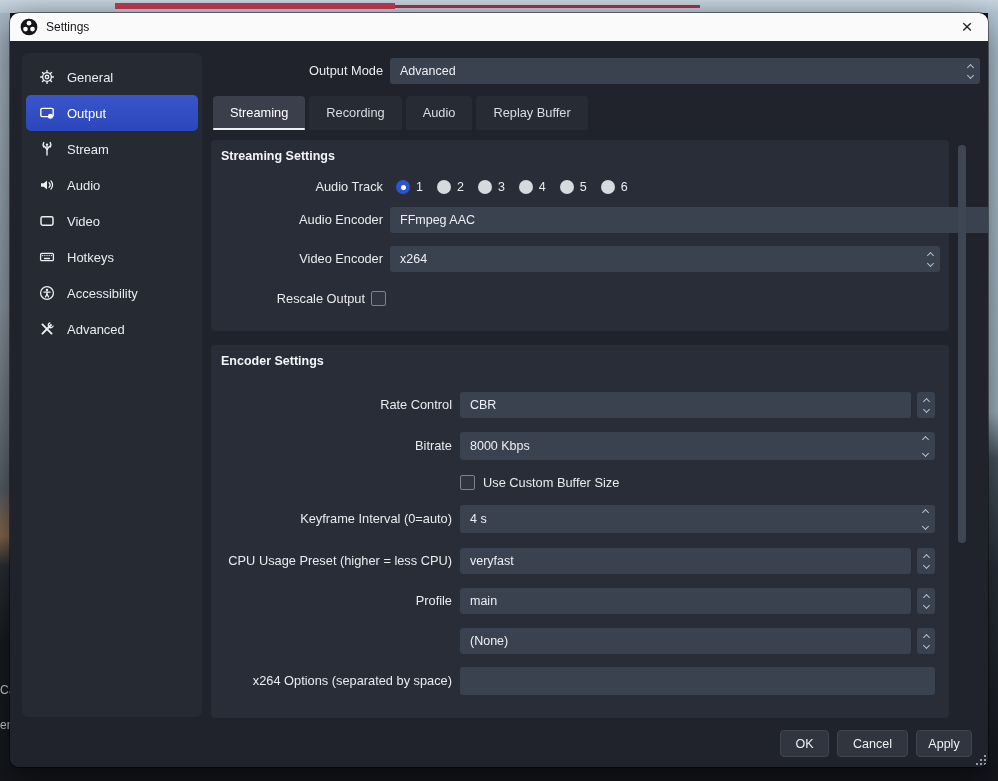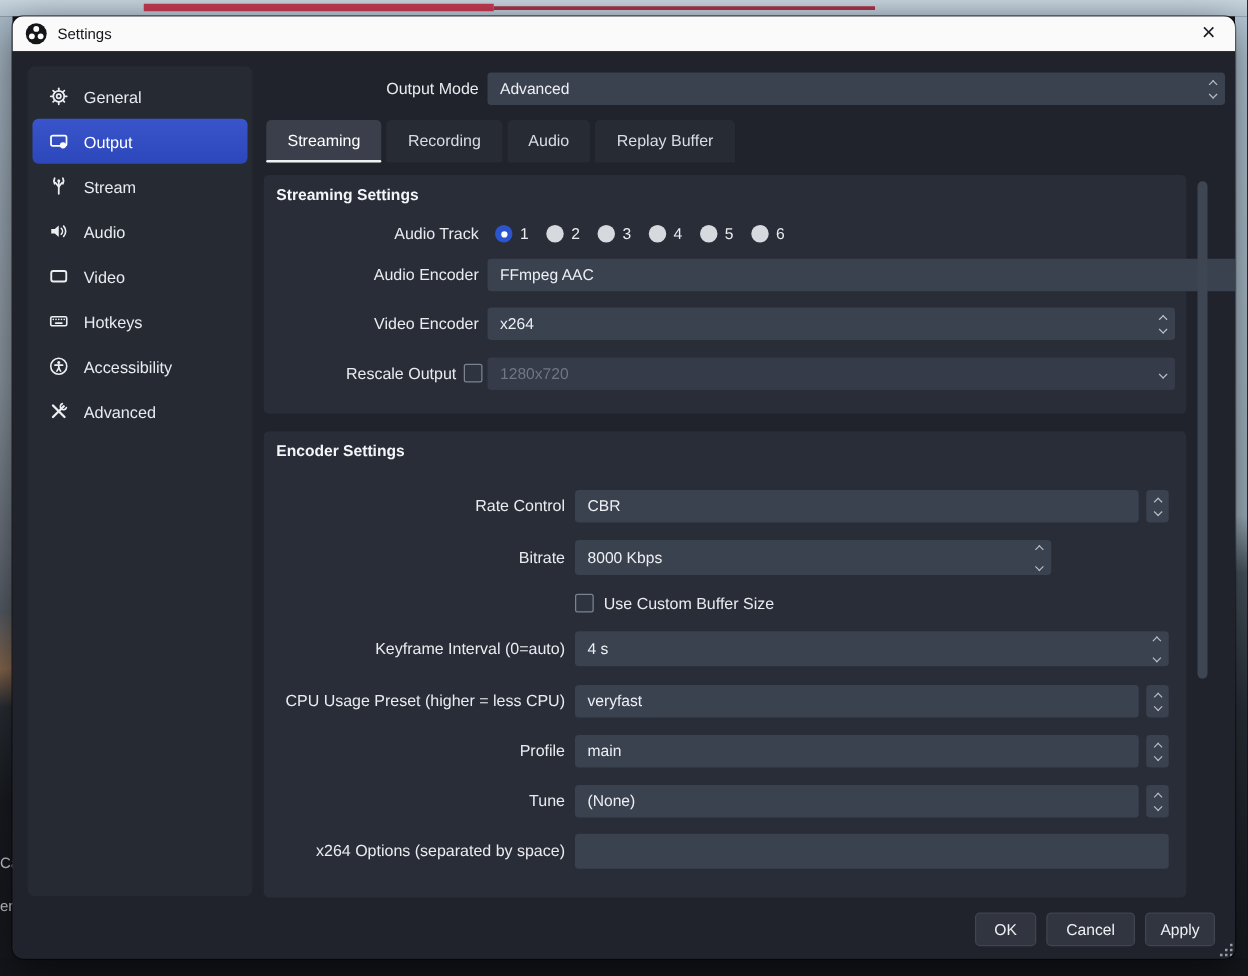--- a/index.html
+++ b/index.html
@@ -282,42 +282,36 @@
         <div class="field" style="left:179px; top:106px; width:550px; height:26px;">
           <span>x264</span>
           <span class="spin-inside">
               <i class="chv up"></i>
               <i class="chv down"></i>
             </span>
         </div>
 
         <div class="row-label" style="left:0; top:146px; width:154px; height:26px; line-height:26px;">Rescale Output</div>
         <span class="checkbox" style="left:160px; top:151px;"></span>
-        <div class="field disabled" style="left:179px; top:146px; width:550px; height:26px;">
-          <span>1280x720</span>
-          <span class="spin-inside">
-              <i class="chv down"></i>
-            </span>
-        </div>
       </div>
 
       <div class="panel encoder">
         <div class="panel-title">Encoder Settings</div>
 
         <div class="row-label" style="left:0; top:47px; width:241px; height:26px; line-height:26px;">Rate Control</div>
         <div class="field" style="left:249px; top:47px; width:451px; height:26px;">
           <span>CBR</span>
         </div>
         <div class="spin-btn" style="left:706px; top:47px; height:26px;">
             <i class="chv up"></i>
             <i class="chv down"></i>
           </div>
 
         <div class="row-label" style="left:0; top:87px; width:241px; height:28px; line-height:28px;">Bitrate</div>
-        <div class="field" style="left:249px; top:87px; width:381px; height:28px;">
+        <div class="field" style="left:249px; top:87px; width:475px; height:28px;">
           <span>8000 Kbps</span>
           <span class="spin-inside wide">
               <i class="chv up"></i>
               <i class="chv down"></i>
             </span>
         </div>
 
         <span class="checkbox" style="left:249px; top:130px;"></span>
         <div class="chk-label" style="left:272px; top:130px; height:15px; line-height:15px;">Use Custom Buffer Size</div>
 
@@ -341,21 +335,20 @@
 
         <div class="row-label" style="left:0; top:243px; width:241px; height:26px; line-height:26px;">Profile</div>
         <div class="field" style="left:249px; top:243px; width:451px; height:26px;">
           <span>main</span>
         </div>
         <div class="spin-btn" style="left:706px; top:243px; height:26px;">
             <i class="chv up"></i>
             <i class="chv down"></i>
           </div>
 
-        <div class="row-label" style="left:0; top:283px; width:241px; height:26px; line-height:26px;">Tune</div>
         <div class="field" style="left:249px; top:283px; width:451px; height:26px;">
           <span>(None)</span>
         </div>
         <div class="spin-btn" style="left:706px; top:283px; height:26px;">
             <i class="chv up"></i>
             <i class="chv down"></i>
           </div>
 
         <div class="row-label" style="left:0; top:322px; width:241px; height:28px; line-height:28px;">x264 Options (separated by space)</div>
         <div class="field plain" style="left:249px; top:322px; width:475px; height:28px;">

